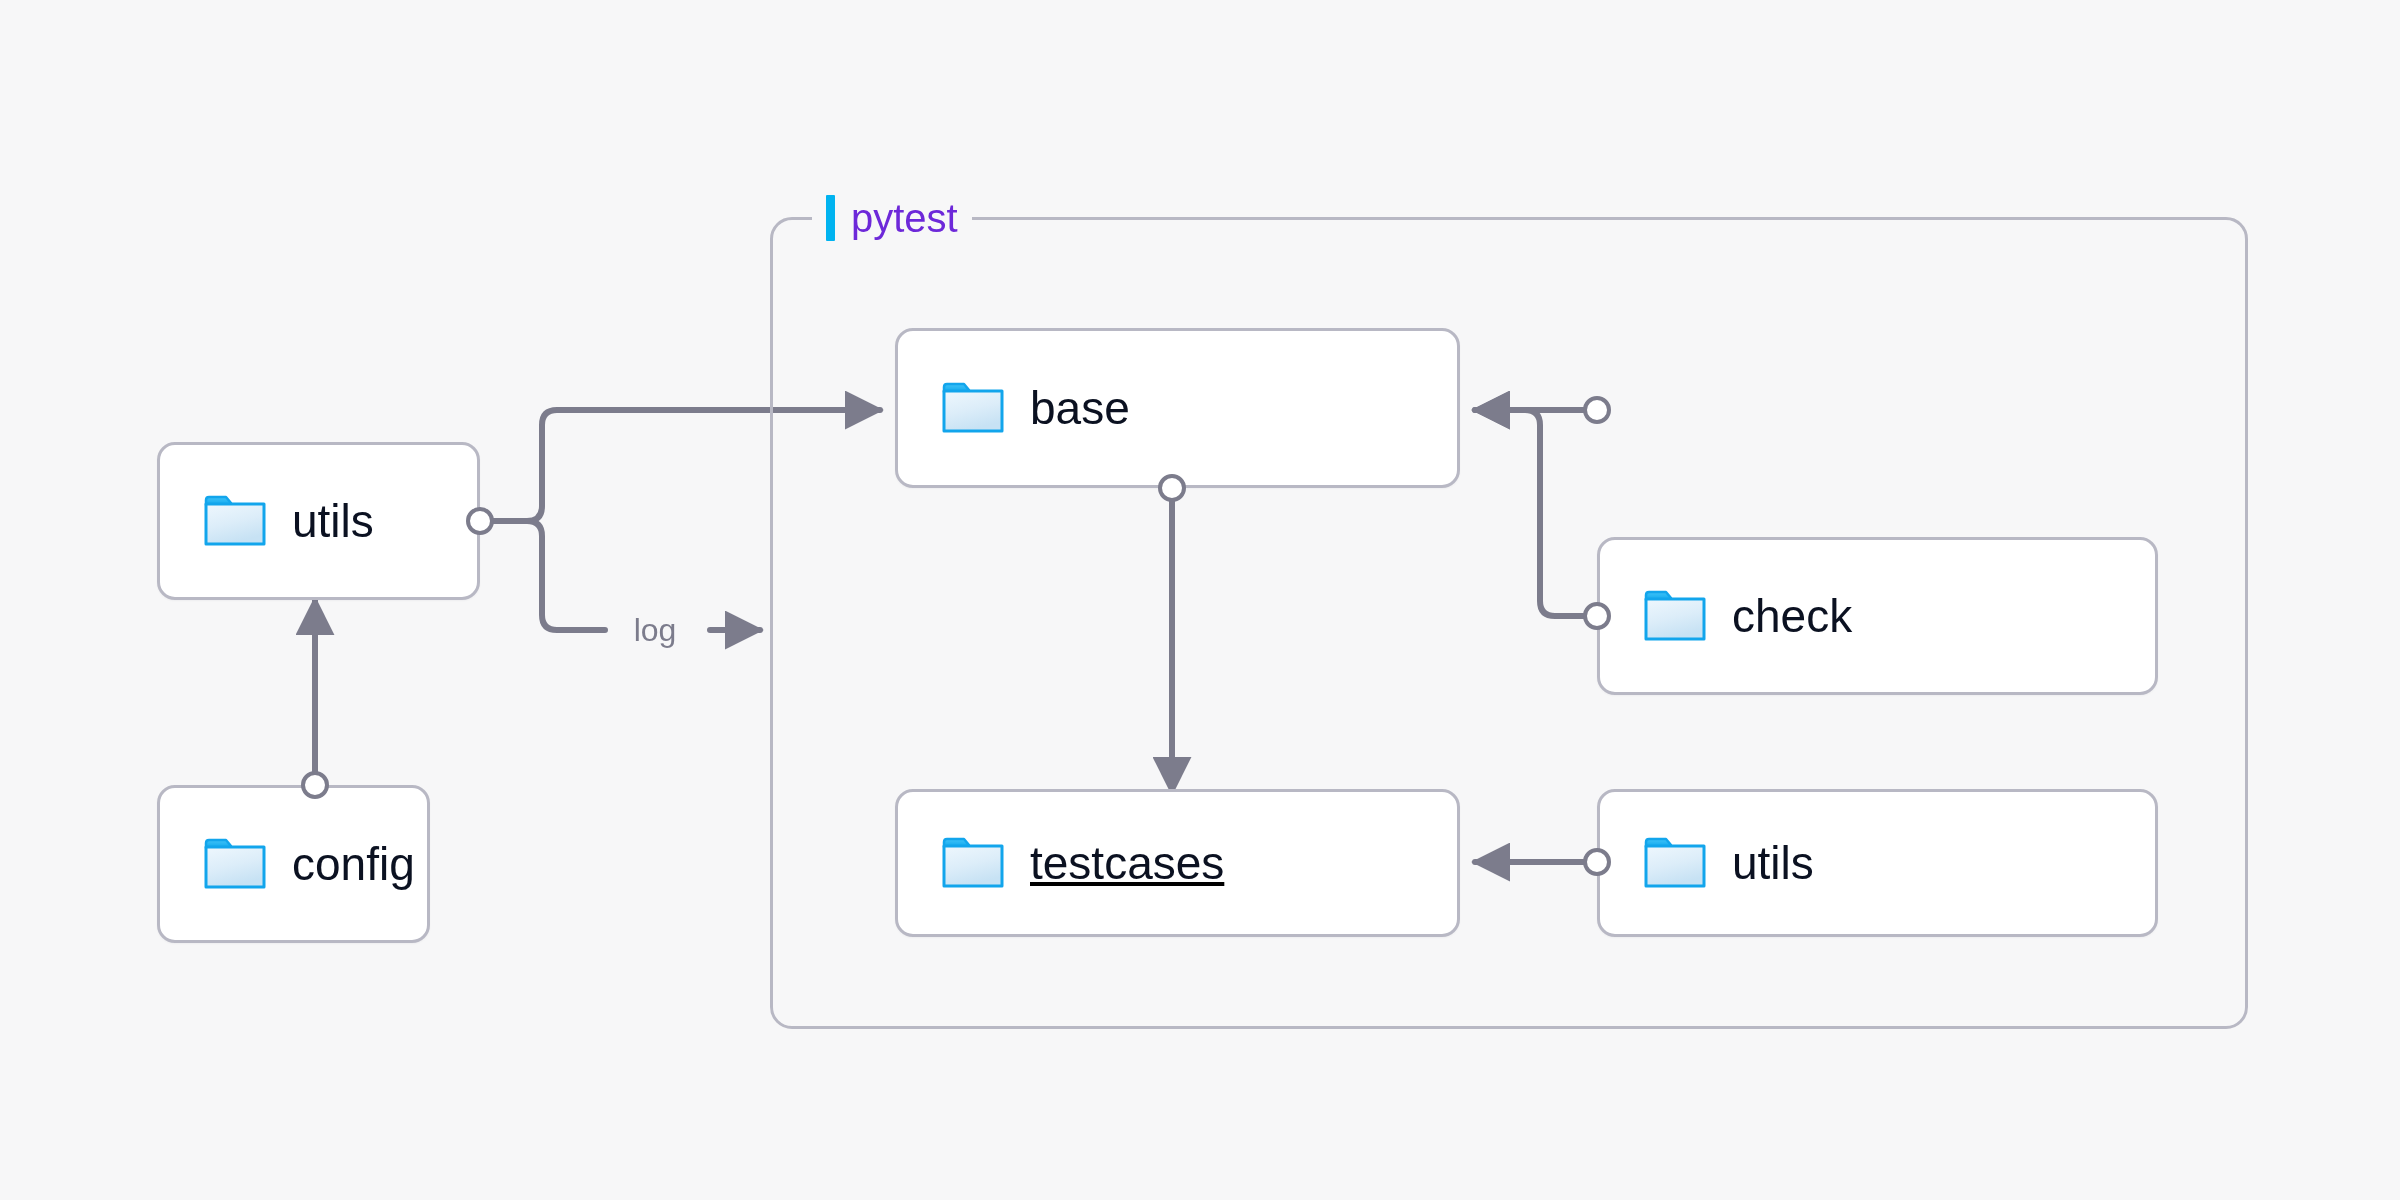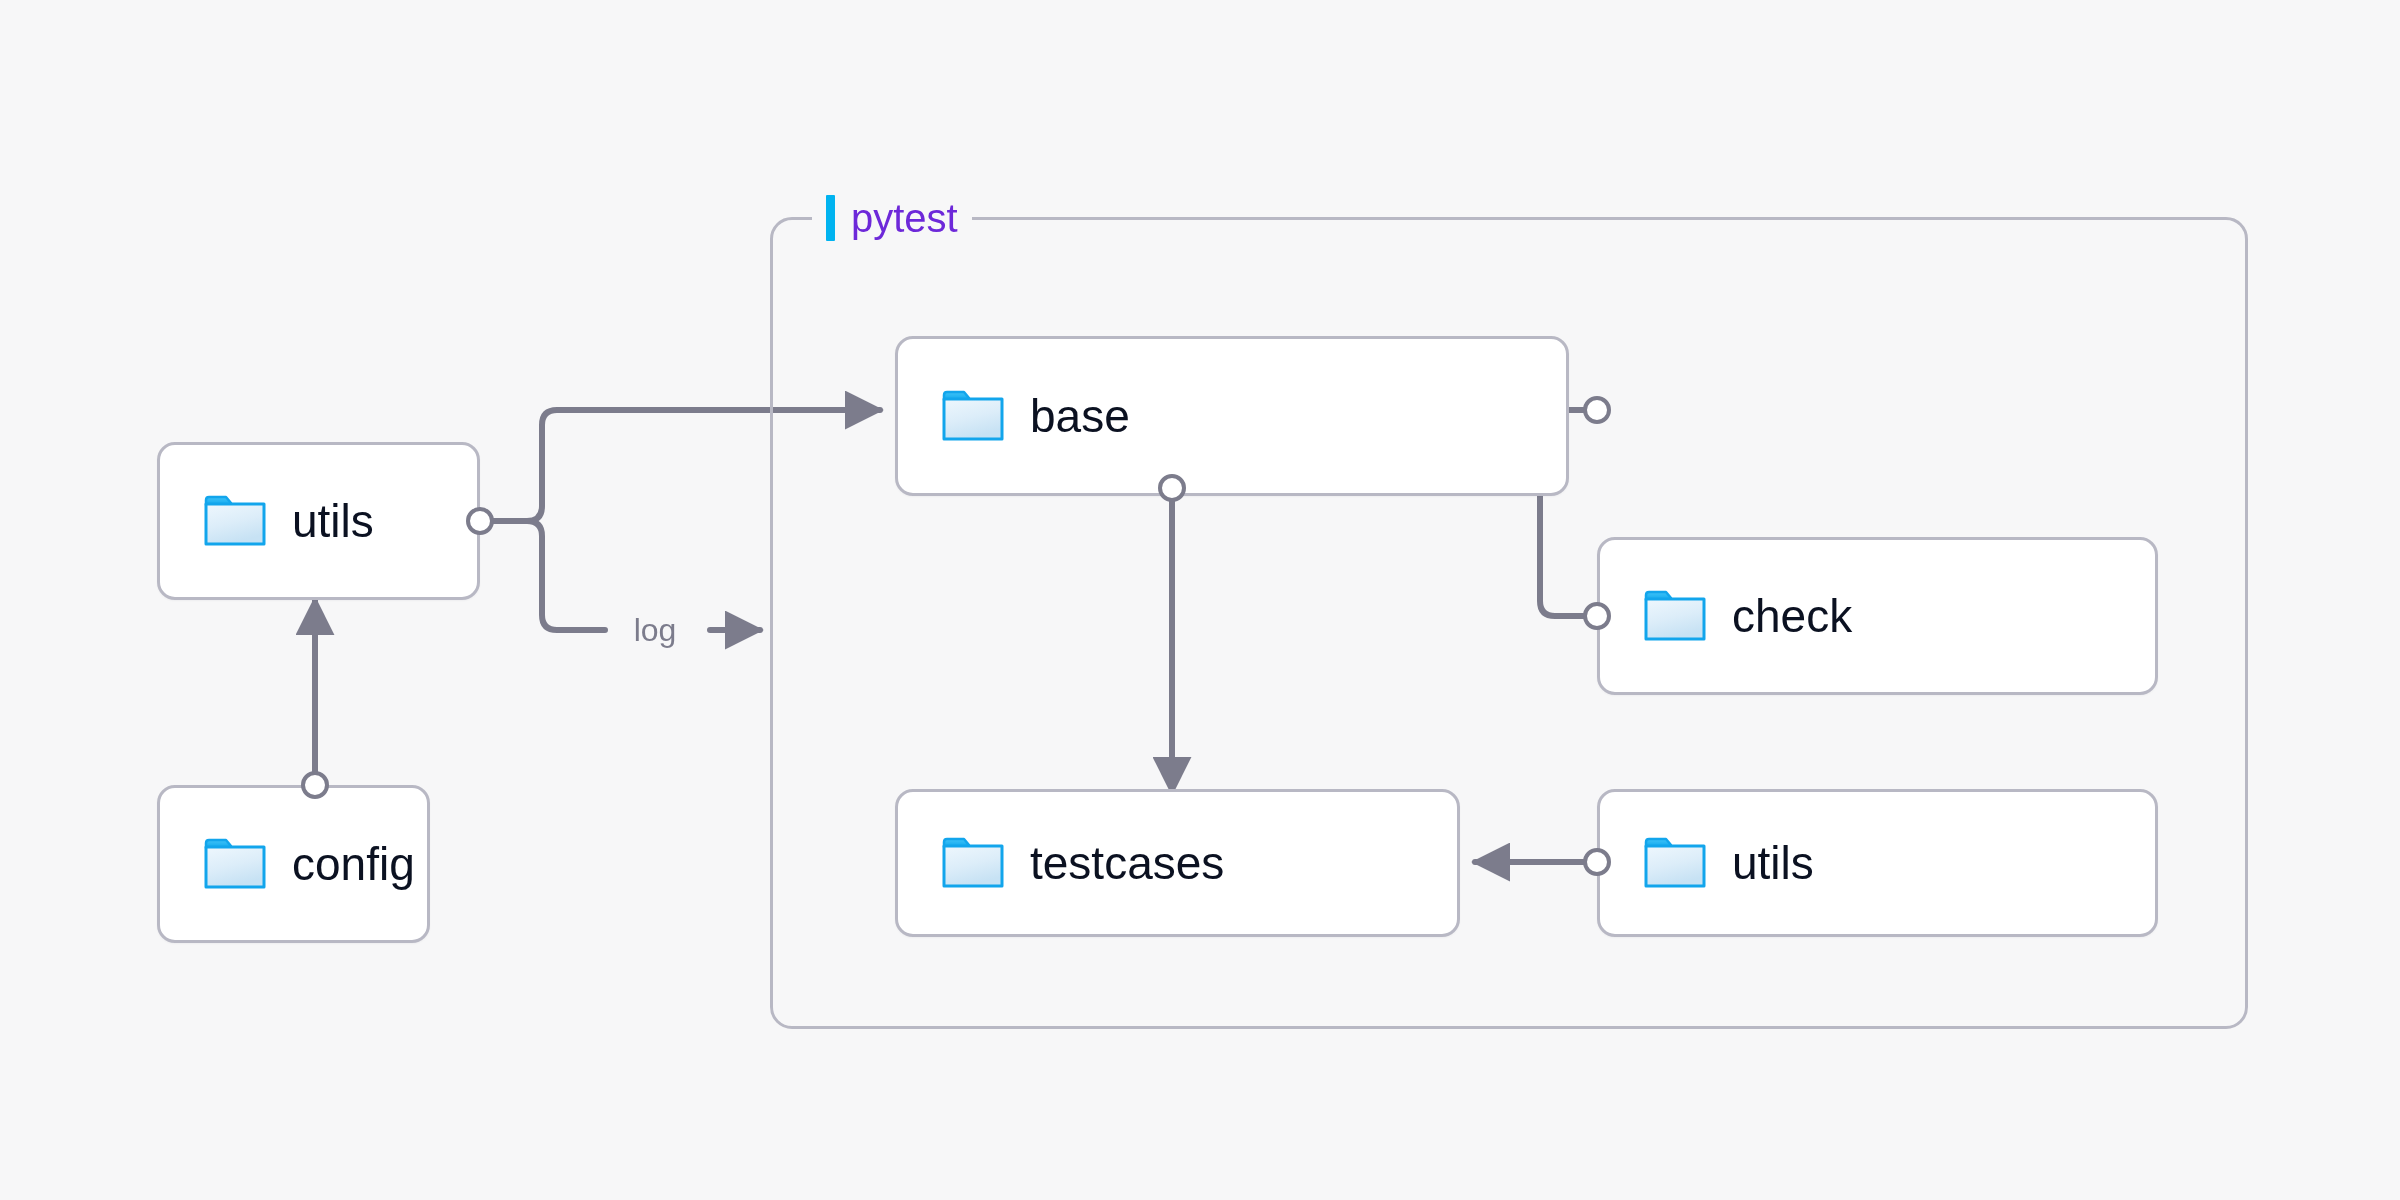--- a/index.html
+++ b/index.html
@@ -169,32 +169,32 @@
     <div class="node-inner">
       <svg class="folder-icon" viewBox="0 0 62 52">
         <path d="M2 10 L2 5 Q2 2 5 2 L22 2 L27 8 L24 10 Z" fill="url(#folderTabGrad)" stroke="#12a5ec" stroke-width="2.5" stroke-linejoin="round"></path>
         <path d="M2 9 L60 9 L60 49 L2 49 Z" fill="url(#folderGrad)" stroke="#12a5ec" stroke-width="3" stroke-linejoin="round"></path>
       </svg>
       <span class="node-label">config</span>
     </div>
   </div>
   <div class="handle" style="left:315px; top:785px;"></div>
 
-  <div class="node" style="left:895px; top:328px; width:674px; height:160px;margin-top:8px;">
+  <div class="node" style="left:895px; top:328px; width:565px; height:160px;">
     <div class="node-inner">
       <svg class="folder-icon" viewBox="0 0 62 52">
         <path d="M2 10 L2 5 Q2 2 5 2 L22 2 L27 8 L24 10 Z" fill="url(#folderTabGrad)" stroke="#12a5ec" stroke-width="2.5" stroke-linejoin="round"></path>
         <path d="M2 9 L60 9 L60 49 L2 49 Z" fill="url(#folderGrad)" stroke="#12a5ec" stroke-width="3" stroke-linejoin="round"></path>
       </svg>
       <span class="node-label">base</span>
     </div>
   </div>
   <div class="handle" style="left:1172px; top:488px;"></div>
 
-  <div class="node" style="left:895px; top:789px; width:565px; height:148px;">
+  <div class="node" style="left:895px; top:789px; width:565px; height:148px;text-decoration:underline;">
     <div class="node-inner">
       <svg class="folder-icon" viewBox="0 0 62 52">
         <path d="M2 10 L2 5 Q2 2 5 2 L22 2 L27 8 L24 10 Z" fill="url(#folderTabGrad)" stroke="#12a5ec" stroke-width="2.5" stroke-linejoin="round"></path>
         <path d="M2 9 L60 9 L60 49 L2 49 Z" fill="url(#folderGrad)" stroke="#12a5ec" stroke-width="3" stroke-linejoin="round"></path>
       </svg>
       <span class="node-label">testcases</span>
     </div>
   </div>
 
   <div class="handle" style="left:1597px; top:410px;"></div>

